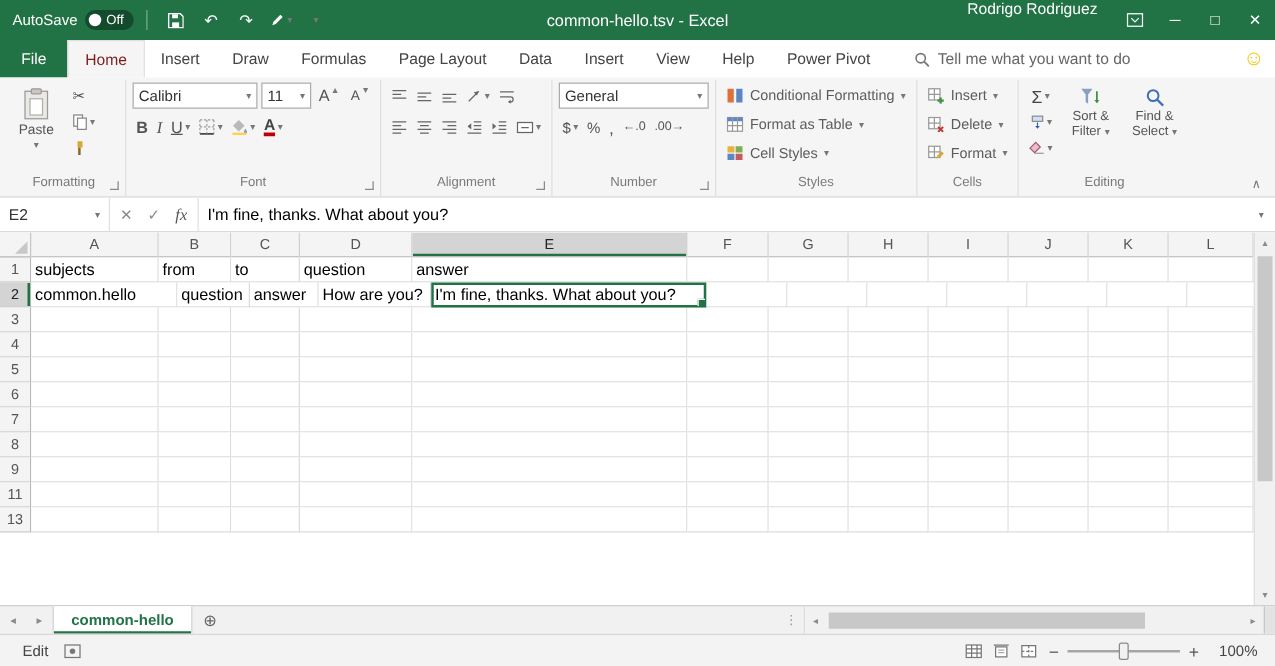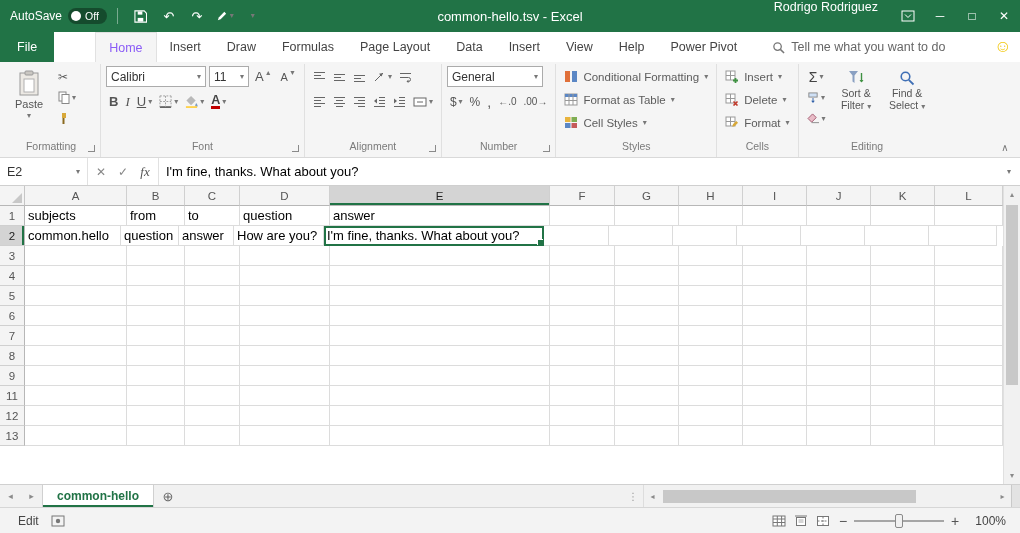--- a/index.html
+++ b/index.html
@@ -38,22 +38,22 @@
   .tb-user { font-size:12.5px; margin-right:14px; }
   .tb-btn.win { width:32px; font-size:12px; }
 
   
   .tabrow { height:30px; background:#fff; display:flex; align-items:stretch; flex:none; }
   .rtab {
     padding:0 13px; line-height:30px; font-size:12.5px; color:#444; white-space:nowrap;
   }
   .rtab.file { background:#217346; color:#fff; padding:0 17px; }
   .rtab.active {
-    color:#8b5cf6; background:#f5f5f5;
-    border:1px solid #e1e1e1; border-bottom:none;margin-left:41px;
+    color:#7f1d1d; background:#f5f5f5;
+    border:1px solid #e1e1e1; border-bottom:none;
   }
   .rtab-list { display:flex; }
   .tellme {
     margin-left:22px; display:flex; align-items:center; gap:6px;
     color:#666; font-size:12.5px; white-space:nowrap;
   }
   .tabrow .spacer { flex:1; }
   .sharebtn { display:flex; align-items:center; gap:6px; color:#444; font-size:12.5px; padding:0 12px; }
   .smiley {
     width:22px; display:flex; align-items:center; justify-content:center;
@@ -90,21 +90,21 @@
   .clip-col .ib { justify-content:flex-start; width:40px; }
 
   
   .combo {
     height:21px; border:1px solid #ababab; background:#fff; color:#333;
     display:flex; align-items:center; justify-content:space-between;
     padding:0 4px; font-size:12px;
   }
   .combo.fname { width:100px; }
   .combo.fsize { width:40px; }
-  .combo.nfmt { width:96px; }
+  .combo.nfmt { width:120px; }
   .bold-ic { font-weight:bold; font-size:13px; }
   .italic-ic { font-style:italic; font-family:"Liberation Serif", serif; font-size:13px; }
   .under-ic { text-decoration:underline; font-size:13px; }
   .fcolor { font-size:12.5px; font-weight:bold; color:#444; border-bottom:3px solid #c00000; line-height:12px; }
   .sup { font-size:7px; color:#777; margin-left:-1px; position:relative; top:-4px; }
 
   
   .row-btn {
     display:flex; align-items:center; gap:5px; height:21px; border:none;
     background:transparent; color:#5c5c5c; font-size:11.5px; padding:0 3px;
@@ -748,21 +748,21 @@
             <div class="cell" style="width: 65px;"></div>
             <div class="cell" style="width: 64px;"></div>
             <div class="cell" style="width: 64px;"></div>
             <div class="cell" style="width: 64px;"></div>
             <div class="cell" style="width: 64px;"></div>
             <div class="cell" style="width: 64px;"></div>
             <div class="cell" style="width: 68px;"></div>
           </div>
           <div class="grid-row">
             <div class="row-h sel">2</div>
-            <div class="cell" style="width: 96px;">common.hello</div>
+            <div class="cell" style="width: 117px;">common.hello</div>
             <div class="cell" style="width: 58px;">question</div>
             <div class="cell" style="width: 55px;">answer</div>
             <div class="cell" style="width: 90px;">How are you?</div>
             <div class="cell selected" style="width: 220px;">I'm fine, thanks. What about you?</div>
             <div class="cell" style="width: 65px;"></div>
             <div class="cell" style="width: 64px;"></div>
             <div class="cell" style="width: 64px;"></div>
             <div class="cell" style="width: 64px;"></div>
             <div class="cell" style="width: 64px;"></div>
             <div class="cell" style="width: 64px;"></div>
@@ -868,35 +868,20 @@
             <div class="cell" style="width: 65px;"></div>
             <div class="cell" style="width: 64px;"></div>
             <div class="cell" style="width: 64px;"></div>
             <div class="cell" style="width: 64px;"></div>
             <div class="cell" style="width: 64px;"></div>
             <div class="cell" style="width: 64px;"></div>
             <div class="cell" style="width: 68px;"></div>
           </div>
           <div class="grid-row">
             <div class="row-h">11</div>
-            <div class="cell" style="width: 102px;"></div>
-            <div class="cell" style="width: 58px;"></div>
-            <div class="cell" style="width: 55px;"></div>
-            <div class="cell" style="width: 90px;"></div>
-            <div class="cell" style="width: 220px;"></div>
-            <div class="cell" style="width: 65px;"></div>
-            <div class="cell" style="width: 64px;"></div>
-            <div class="cell" style="width: 64px;"></div>
-            <div class="cell" style="width: 64px;"></div>
-            <div class="cell" style="width: 64px;"></div>
-            <div class="cell" style="width: 64px;"></div>
-            <div class="cell" style="width: 68px;"></div>
-          </div>
-          <div class="grid-row">
-            <div class="row-h">12</div>
             <div class="cell" style="width: 102px;"></div>
             <div class="cell" style="width: 58px;"></div>
             <div class="cell" style="width: 55px;"></div>
             <div class="cell" style="width: 90px;"></div>
             <div class="cell" style="width: 220px;"></div>
             <div class="cell" style="width: 65px;"></div>
             <div class="cell" style="width: 64px;"></div>
             <div class="cell" style="width: 64px;"></div>
             <div class="cell" style="width: 64px;"></div>
             <div class="cell" style="width: 64px;"></div>

